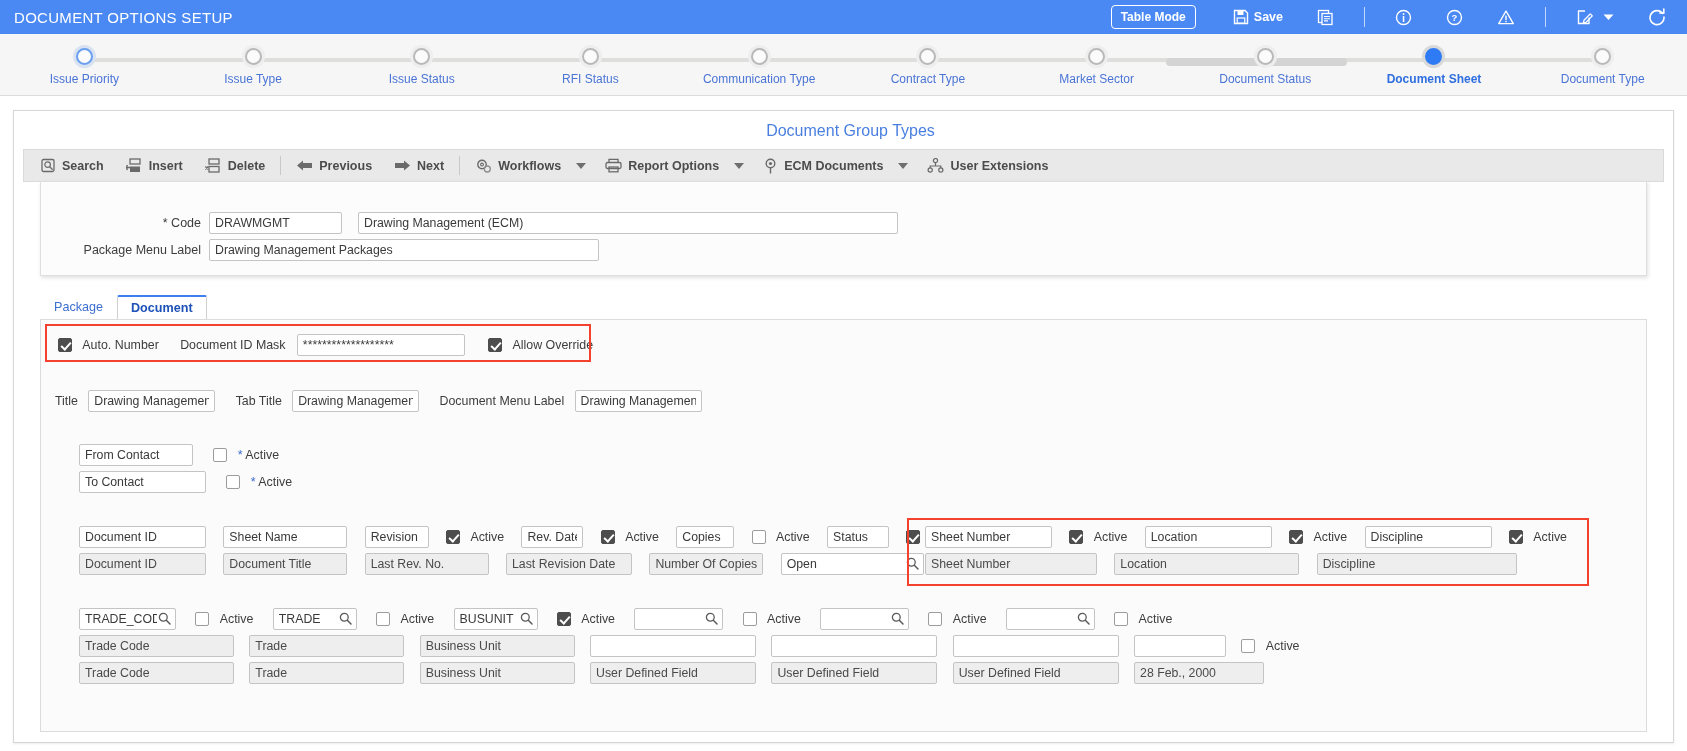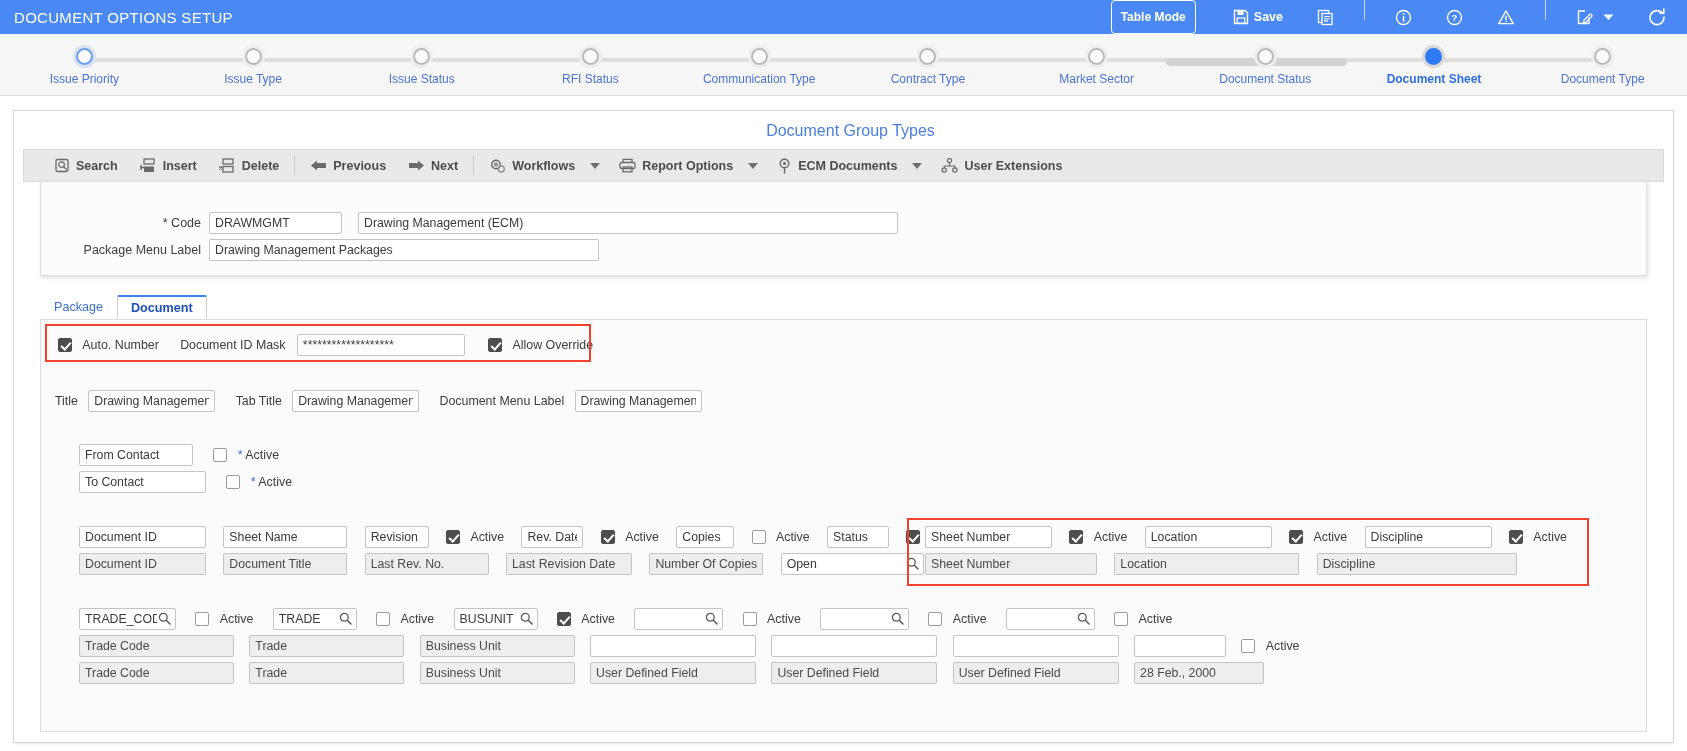--- a/index.html
+++ b/index.html
@@ -13,21 +13,21 @@
   }
   .app { position: relative; width: 1687px; height: 751px; background:#fff; }
 
   
   .titlebar {
     height: 34px; background: #4a89f3; color:#fff;
     display:flex; align-items:center; justify-content:space-between;
     padding: 0 12px 0 14px;
   }
   .titlebar .title { font-size: 15px; letter-spacing: .3px; }
-  .tb-right { display:flex; gap: 16px; }
+  .tb-right { display:flex; align-items:center; gap: 16px; }
   .table-mode {
     border:1px solid #ffffff; border-radius:4px;
     color:#fff; font-weight:bold; font-size:12px;
     padding:4px 9px; background:transparent; cursor:pointer;
     margin-right: 12px;
   }
   .tb-item { display:flex; align-items:center; gap:5px; color:#fff;
              padding: 0 9px; cursor:pointer; font-weight:bold; font-size:12.5px; height:34px; }
   .tb-sep { width:1px; height:20px; background:rgba(255,255,255,.65); margin:0 5px; }
   .ico { display:inline-block; line-height:0; }
@@ -60,21 +60,21 @@
   
   .card {
     position:absolute; left:13px; top:110px; right:13px; bottom:8px;
     border:1px solid #d6d6d6; background:#fff;
     box-shadow: 0 1px 2px rgba(0,0,0,.08);
   }
   .card-title { color:#4a7fe0; font-size:16px; padding:11px 0 9px 14px;text-align:center; }
 
   .actionbar {
     height:33px; margin:0 9px; background:#e9e9e9; border:1px solid #dadada;
-    display:flex; align-items:center; padding-left:20px;
+    display:flex; align-items:center; padding-left:6px;
   }
   .act { display:flex; align-items:center; gap:6px; color:#4c4c4c;
          font-weight:bold; font-size:12.5px; padding:0 11px; height:100%; cursor:pointer; }
   .caret { width:0;height:0;border-left:5px solid transparent;border-right:5px solid transparent;
            border-top:6px solid #6f6f6f; margin-left:4px; cursor:pointer;}
   .act-sep { width:1px; height:19px; background:#c9c9c9; margin:0 4px; }
 
   
   .hdr-panel {
     position:absolute; left:26px; top:70px; right:26px; height:95px;

